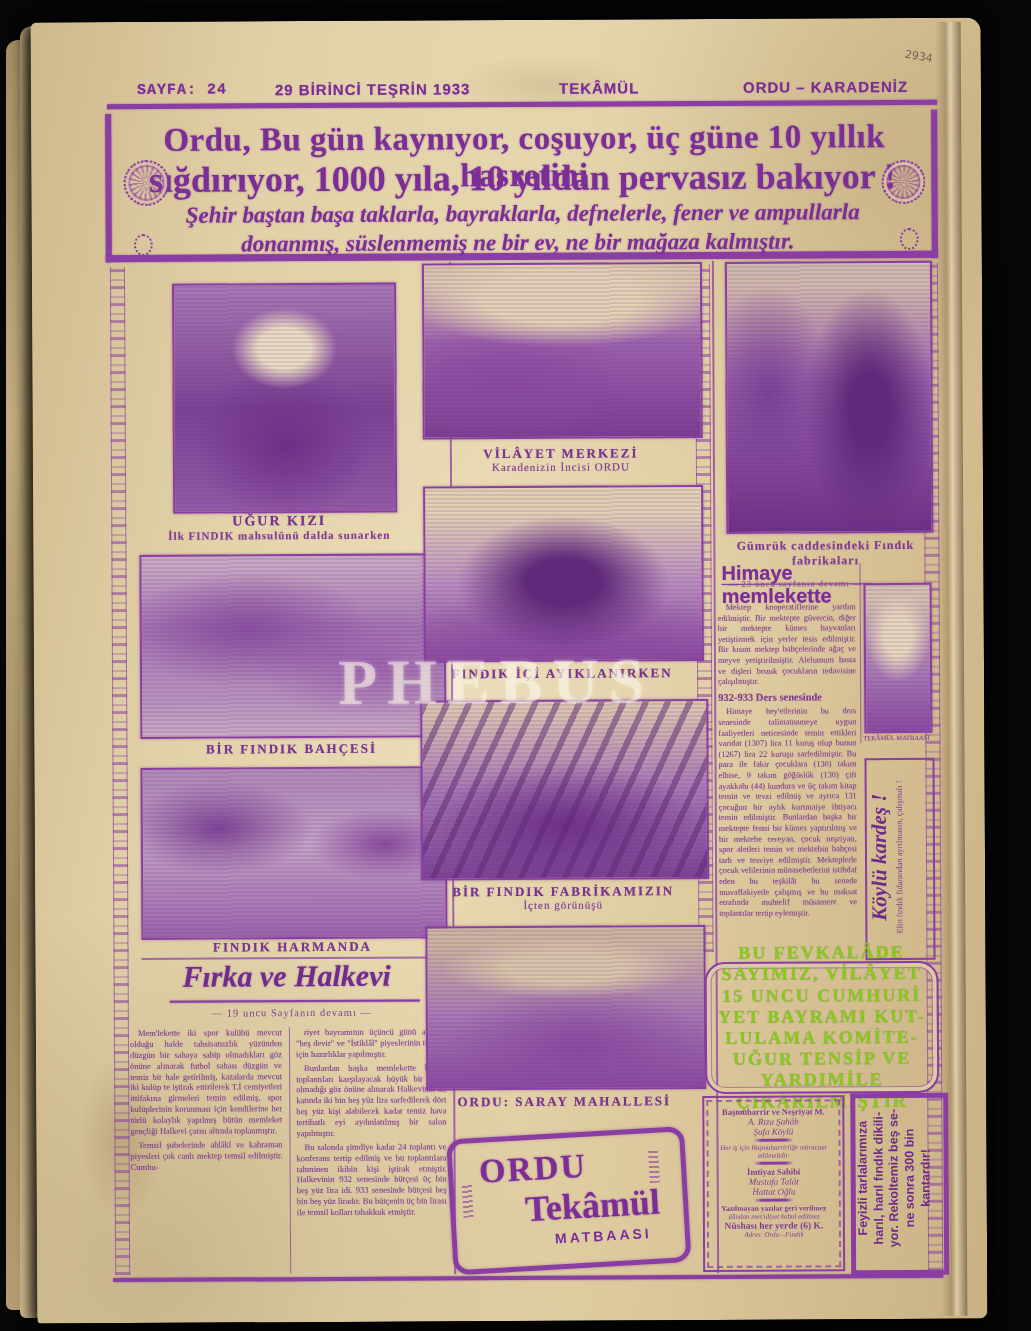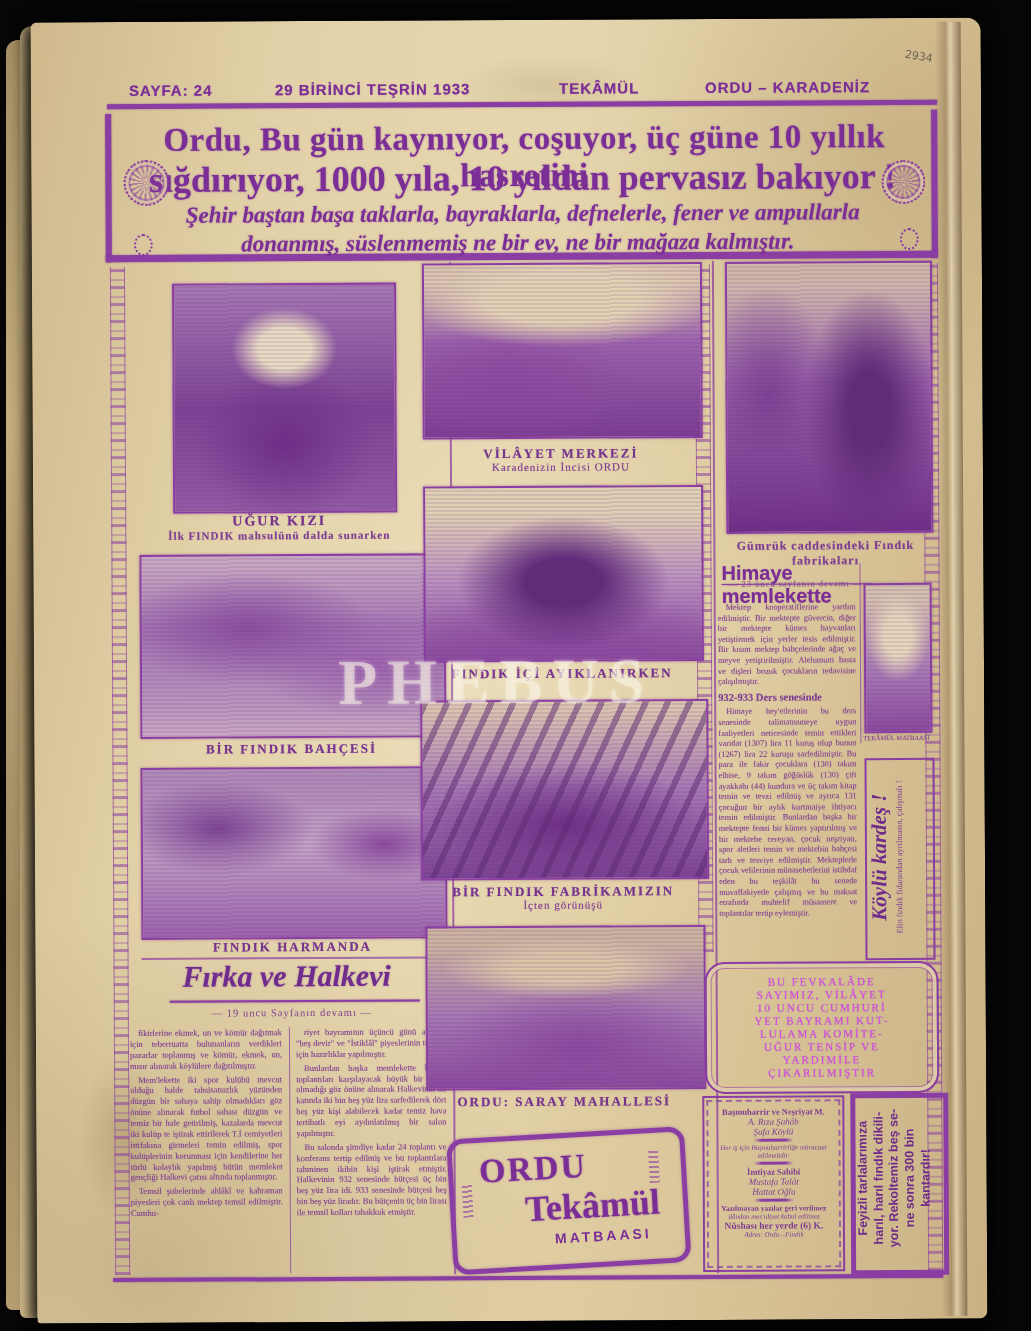--- a/index.html
+++ b/index.html
@@ -110,21 +110,21 @@
     font-family:"Liberation Sans","DejaVu Sans",sans-serif;
     font-size:20px;font-weight:bold;color:#7b2f96;text-shadow:0 0 1px rgba(120,40,150,.6);}
   .sub-bold{font-weight:bold;font-size:10.5px;margin:3px 0 2px 0;text-indent:0 !important;}
 
   
   .fevkalade{position:absolute;left:703px;top:963px;width:230px;height:128px;
     border:2px solid #8a3da2;border-radius:20px;
     box-shadow:inset 0 0 0 4px rgba(226,209,168,.9), inset 0 0 0 5px rgba(138,61,162,.55);}
   .fevkalade-inner{position:absolute;inset:8px;display:flex;flex-direction:column;
     justify-content:center;align-items:center;}
-  .fevkalade-inner div{font-size:11px;font-weight:normal;letter-spacing:2px;color:#d946ef;
+  .fevkalade-inner div{font-size:18px;font-weight:bold;letter-spacing:2px;color:#84cc16;
     line-height:1.18;text-shadow:0 0 1px rgba(130,60,150,.5);}
   .imprint{position:absolute;left:700px;top:1097px;width:138px;height:172px;
     border:2px solid #8a3da2;outline:2px dashed rgba(138,61,162,.7);outline-offset:-6px;
     text-align:center;color:#7d3b92;}
   .imprint .b{font-weight:bold;font-size:8.5px;}
   .imprint .i{font-style:italic;font-size:9px;}
   .imprint .t{font-style:italic;font-size:7px;}
   .imprint .bb{font-weight:bold;font-size:9.5px;}
   .imp-div{width:40px;height:3px;margin:2px auto;background:
     linear-gradient(90deg,transparent,#8a3da2 20%,#8a3da2 80%,transparent);}
@@ -160,24 +160,24 @@
 
   <div class="edge-strip edge1"></div>
   <div class="edge-strip edge2"></div>
 
   <div class="sheet">
     <div class="paper"></div>
     <div class="crease"></div>
     <div class="stain stain1"></div>
     <div class="stain stain2"></div>
 
-    <div class="mast" style="left:132px;">SAYFA: 24</div>
+    <div class="mast" style="left:140px;font-family:Liberation Mono, monospace;">SAYFA: 24</div>
     <div class="mast" style="left:278px;">29 BİRİNCİ TEŞRİN 1933</div>
     <div class="mast" style="left:562px;">TEKÂMÜL</div>
-    <div class="mast" style="left:708px;">ORDU – KARADENİZ</div>
+    <div class="mast" style="left:746px;">ORDU – KARADENİZ</div>
     <div class="rule" style="left:110px;top:102px;width:830px;height:5px;"></div>
     <div class="pencil">2934</div>
 
     <div class="rule" style="left:108px;top:112px;width:6px;height:148px;"></div>
     <div class="rule" style="left:934px;top:112px;width:6px;height:148px;"></div>
     <div class="rule" style="left:108px;top:253px;width:832px;height:7px;"></div>
 
     <div class="headline1">Ordu, Bu gün kaynıyor, coşuyor, üç güne 10 yıllık hasretini</div>
     <div class="headline2">sığdırıyor, 1000 yıla, 10 yıldan pervasız bakıyor !</div>
     <div class="rosette" style="left:126px;top:158px;width:42px;height:42px;"></div>
@@ -207,21 +207,20 @@
 
     <div class="photo p-village" style="left:140px;top:766px;width:302px;height:168px;">
         <div class="ph-noise"></div>
       </div>
     <div class="cap" style="left:140px;top:938px;width:302px;border-bottom:2px solid rgba(138,61,162,.7);padding-bottom:2px;">FINDIK HARMANDA</div>
 
     <div class="firka-title">Fırka ve Halkevi</div>
     <div class="rule" style="left:168px;top:999px;width:250px;height:2px;"></div>
     <div class="cont-line" style="left:140px;top:1006px;width:300px;">— 19 uncu Sayfanın devamı —</div>
     <div class="body-txt" style="position:absolute;left:128px;top:1026px;width:152px;height:246px;overflow:hidden;">
-      <p>fikirlerine ekmek, un ve kömür dağıtmak için teberruatta bulunanların verdikleri pazarlar toplanmış ve kömür, ekmek, un, mısır alınarak köylülere dağıtılmıştır.</p>
       <p>Mem'lekette iki spor kulübü mevcut olduğu halde tahsisatsızlık yüzünden düzgün bir sahaya sahip olmadıkları göz önüne alınarak futbol sahası düzgün ve temiz bir hale getirilmiş, kazalarda mevcut iki kulüp te iştirak ettirilerek T.İ cemiyetleri ittifakına girmeleri temin edilmiş, spor kulüplerinin korunması için kendilerine her türlü kolaylık yapılmış bütün memleket gençliği Halkevi çatısı altında toplanmıştır.</p>
       <p>Temsil şubelerinde ahlâkî ve kahraman piyesleri çok canlı mektep temsil edilmiştir. Cumhu-</p>
     </div>
     <div class="colrule" style="left:287px;top:1026px;height:246px;width:1px;"></div>
     <div class="body-txt" style="position:absolute;left:294px;top:1026px;width:150px;height:246px;overflow:hidden;">
       <p>riyet bayramının üçüncü günü akşamı "beş devir" ve "İstiklâl" piyeslerinin temsili için hazırlıklar yapılmıştır.</p>
       <p>Bunlardan başka memlekette büyük toplantıları karşılayacak büyük bir salon olmadığı göz önüne alınarak Halkevinin alt katında iki bin beş yüz lira sarfedilerek dört beş yüz kişi alabilecek kadar temiz hava tertibatlı eyi aydınlatılmış bir salon yapılmıştır.</p>
       <p>Bu salonda şimdiye kadar 24 toplantı ve konferans tertip edilmiş ve bu toplantılara tahminen ikibin kişi iştirak etmiştir. Halkevinin 932 senesinde bütçesi üç bin beş yüz lira idi. 933 senesinde bütçesi beş bin beş yüz liradır. Bu bütçenin üç bin lirası ile temsil kolları tahakkuk etmiştir.</p>
     </div>
 
@@ -279,21 +278,21 @@
       <div class="vrot" style="left:-66px;top:66px;width:194px;height:62px;">
         <div style="font-size:21px;font-weight:bold;font-style:italic;color:#6f2b8a;">Köylü kardeş !</div>
         <div style="font-size:8.5px;margin-top:2px;">Elin fındık fidanından ayrılmasın, çalışmalı !</div>
       </div>
     </div>
 
     <div class="fevkalade">
       <div class="fevkalade-inner">
         <div>BU FEVKALÂDE</div>
         <div>SAYIMIZ, VİLÂYET</div>
-        <div>10 UNCU CUMHURİ</div>
+        <div>15 UNCU CUMHURİ</div>
         <div>YET BAYRAMI KUT-</div>
         <div>LULAMA KOMİTE-</div>
         <div>UĞUR TENSİP VE</div>
         <div>YARDIMİLE</div>
         <div>ÇIKARILMIŞTIR</div>
       </div>
     </div>
 
     <div class="imprint">
       <div class="b" style="margin-top:9px;">Başmuharrir ve Neşriyat M.</div>

